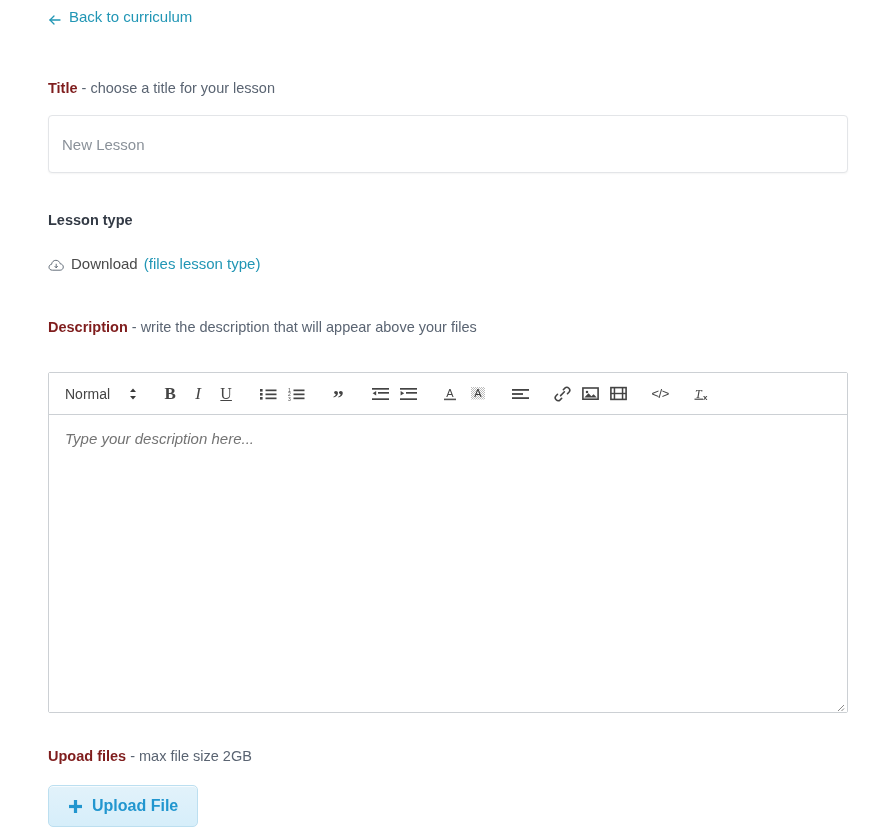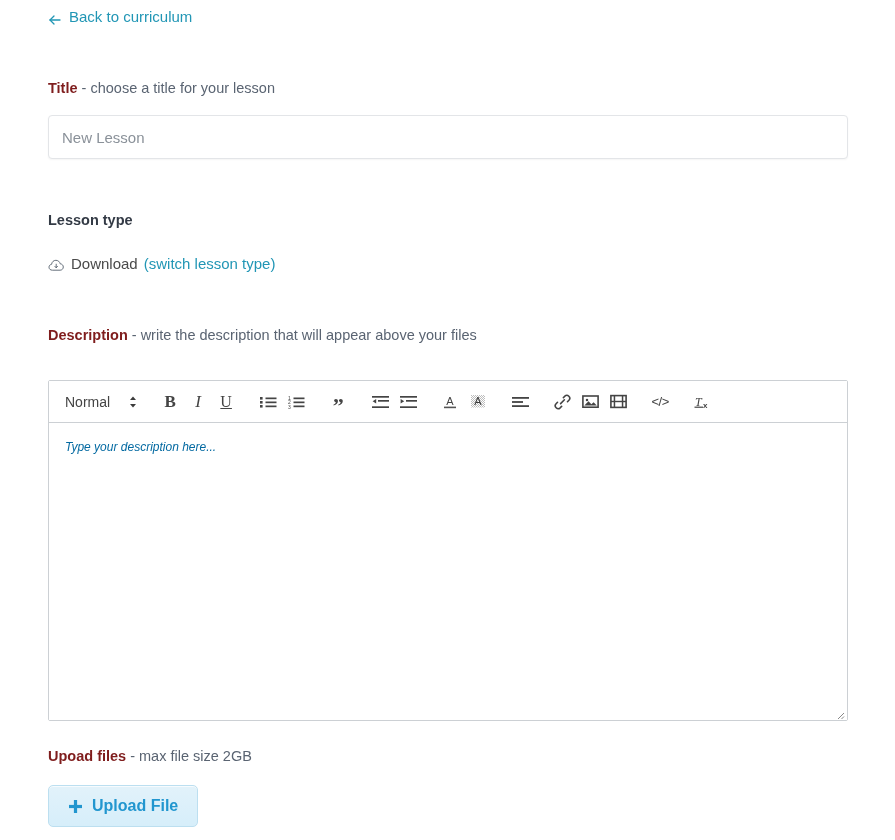--- a/index.html
+++ b/index.html
@@ -70,21 +70,21 @@
   .title-block {
     position: absolute;
     left: 48px;
     top: 78px;
     width: 800px;
   }
   .title-input {
     margin-top: 17px;
     display: block;
     width: 800px;
-    height: 44px;
+    height: 58px;
     border: 1px solid #e3e5e8;
     border-radius: 4px;
     background: #ffffff;
     box-shadow: 0 1px 2px rgba(0,0,0,0.045);
     font-family: "Liberation Sans", sans-serif;
     font-size: 15px;
     color: #4a4a4a;
     padding: 0 13px;
     outline: none;
   }
@@ -123,21 +123,21 @@
     color: #2196b5;
     text-decoration: none;
     cursor: pointer;
     font-size: 15px;
   }
 
   
   .desc-block {
     position: absolute;
     left: 48px;
-    top: 325px;
+    top: 317px;
     width: 800px;
   }
   .editor-wrap {
     margin-top: 35px;
     width: 800px;
     border: 1px solid #ccd0d4;
     border-radius: 2px;
     background: #ffffff;
     position: relative;
   }
@@ -231,22 +231,22 @@
   .editor-body {
     height: 297px;
     padding: 14px 16px;
     background: #ffffff;
     overflow: hidden;
     position: relative;
   }
   .editor-placeholder {
     font-family: "Liberation Sans", sans-serif;
     font-style: italic;
-    font-size: 12px;
-    color: #0369a1;
+    font-size: 15px;
+    color: #737373;
     line-height: 20px;
     user-select: none;
   }
   .resize-handle {
     position: absolute;
     right: 2px;
     bottom: 2px;
     width: 12px;
     height: 12px;
     cursor: nwse-resize;
@@ -310,21 +310,21 @@
   <div class="lesson-type-block">
     <div class="lesson-type-label">Lesson type</div>
     <div class="lesson-type-row">
       <span class="cloud-icon">
         <svg width="17" height="15" viewBox="0 0 17 15">
           <path d="M4.4 12.2 C2.3 12.2 1 10.9 1 9.2 C1 7.7 2.1 6.5 3.6 6.3 C3.8 4.0 5.6 2.3 7.9 2.3 C10.0 2.3 11.8 3.8 12.2 5.8 C14.0 5.9 15.3 7.3 15.3 9.0 C15.3 10.8 13.9 12.2 12.1 12.2 Z" fill="none" stroke="#55606d" stroke-width="0.9" stroke-linejoin="round"></path>
           <path d="M8.2 6.2 L8.2 9.6 M6.9 8.4 L8.2 9.8 L9.5 8.4" fill="none" stroke="#55606d" stroke-width="0.9" stroke-linecap="round" stroke-linejoin="round"></path>
         </svg>
       </span>
       <span>Download</span>
-      <a class="switch-link" href="#">(switch lesson type)</a>
+      <a class="switch-link" href="#">(files lesson type)</a>
     </div>
   </div>
 
   <div class="desc-block">
     <div class="field-label">
       <span class="strong">Description</span><span class="rest"> - write the description that will appear above your files</span>
     </div>
 
     <div class="editor-wrap">
 

